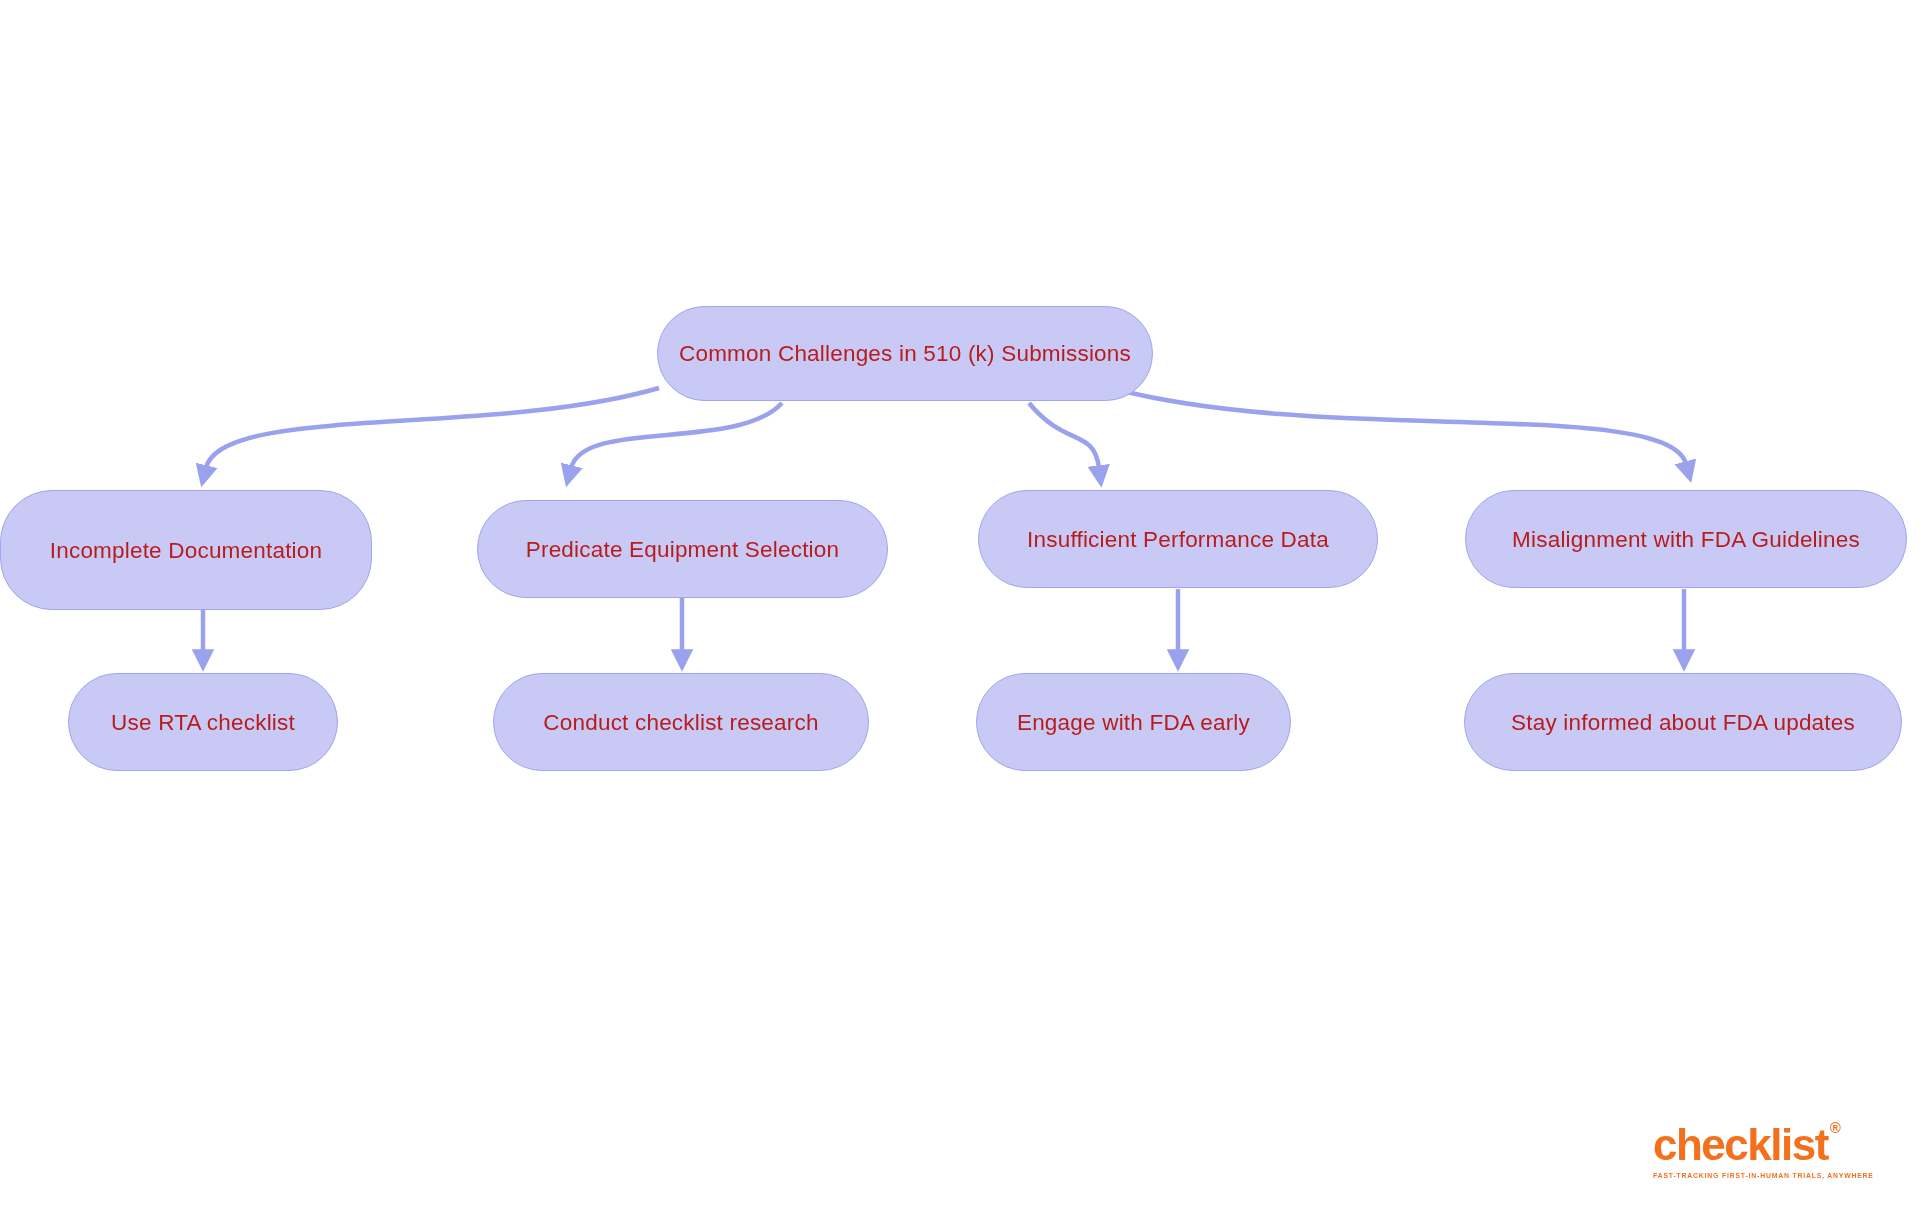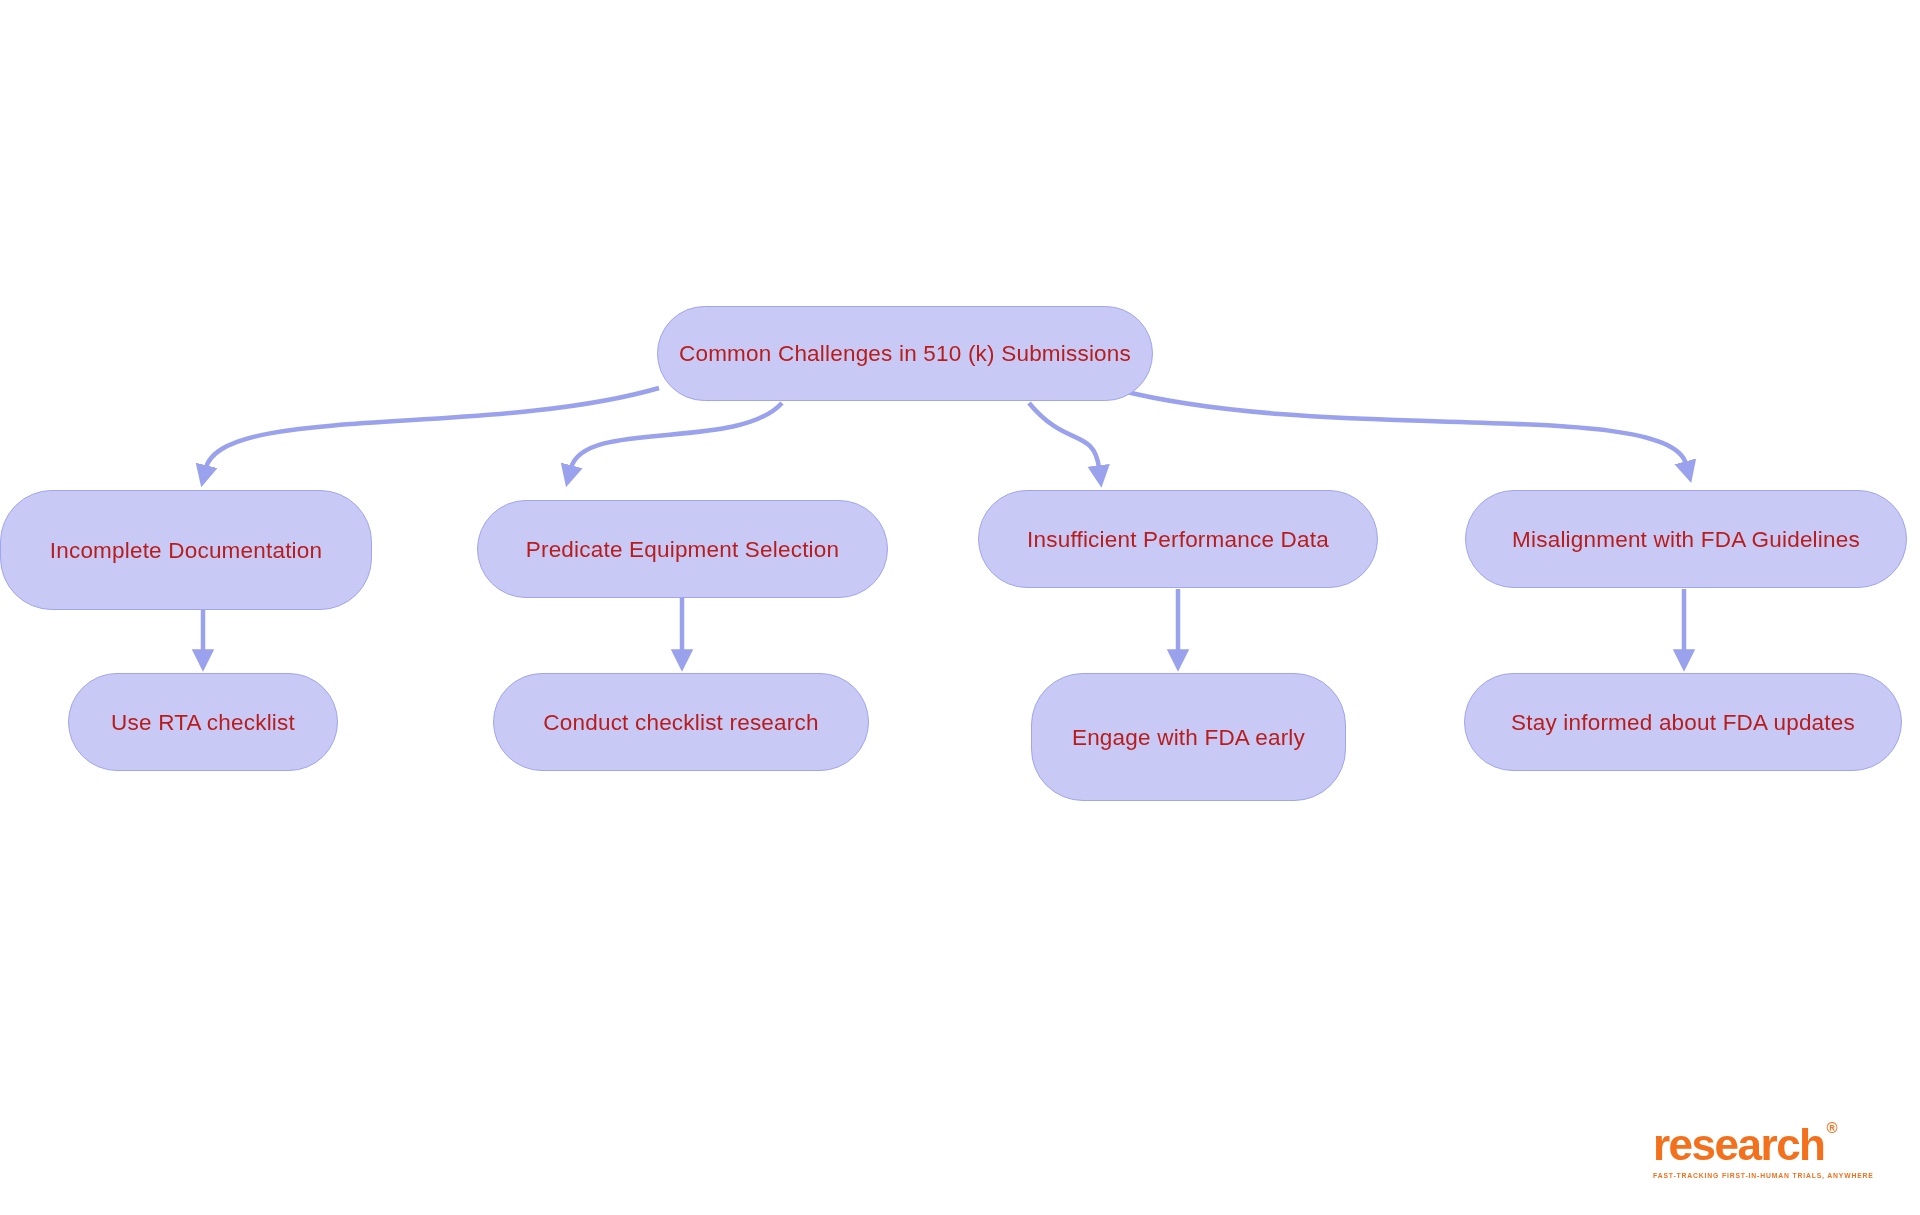--- a/index.html
+++ b/index.html
@@ -111,25 +111,25 @@
   <div class="node" style="left:1465px; top:490px; width:442px; height:98px;">
     <span>Misalignment with FDA Guidelines</span>
   </div>
 
   <div class="node" style="left:68px; top:673px; width:270px; height:98px;">
     <span>Use RTA checklist</span>
   </div>
   <div class="node" style="left:493px; top:673px; width:376px; height:98px;">
     <span>Conduct checklist research</span>
   </div>
-  <div class="node" style="left:1031px; top:673px; width:315px; height:128px;">
+  <div class="node" style="left:976px; top:673px; width:315px; height:98px;">
     <span>Engage with FDA early</span>
   </div>
   <div class="node" style="left:1464px; top:673px; width:438px; height:98px;">
     <span>Stay informed about FDA updates</span>
   </div>
 
   <div class="logo">
-    <div class="wordmark"><span>research</span><span class="reg">®</span></div>
+    <div class="wordmark"><span>checklist</span><span class="reg">®</span></div>
     <div class="tagline">FAST-TRACKING FIRST-IN-HUMAN TRIALS, ANYWHERE</div>
   </div>
 
 </div>
 
 </body></html>

